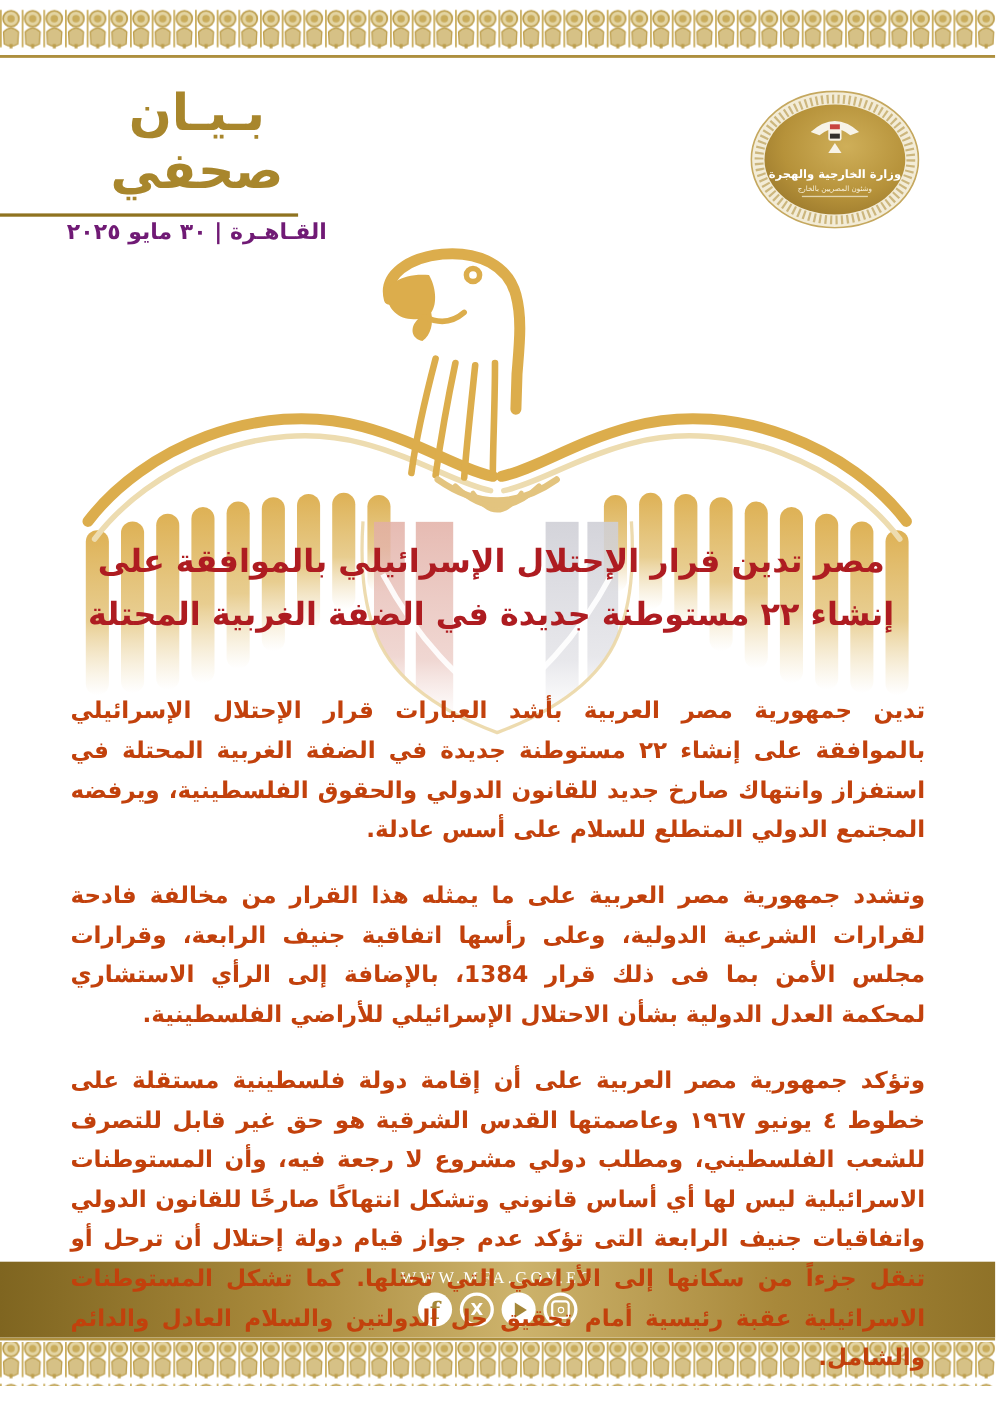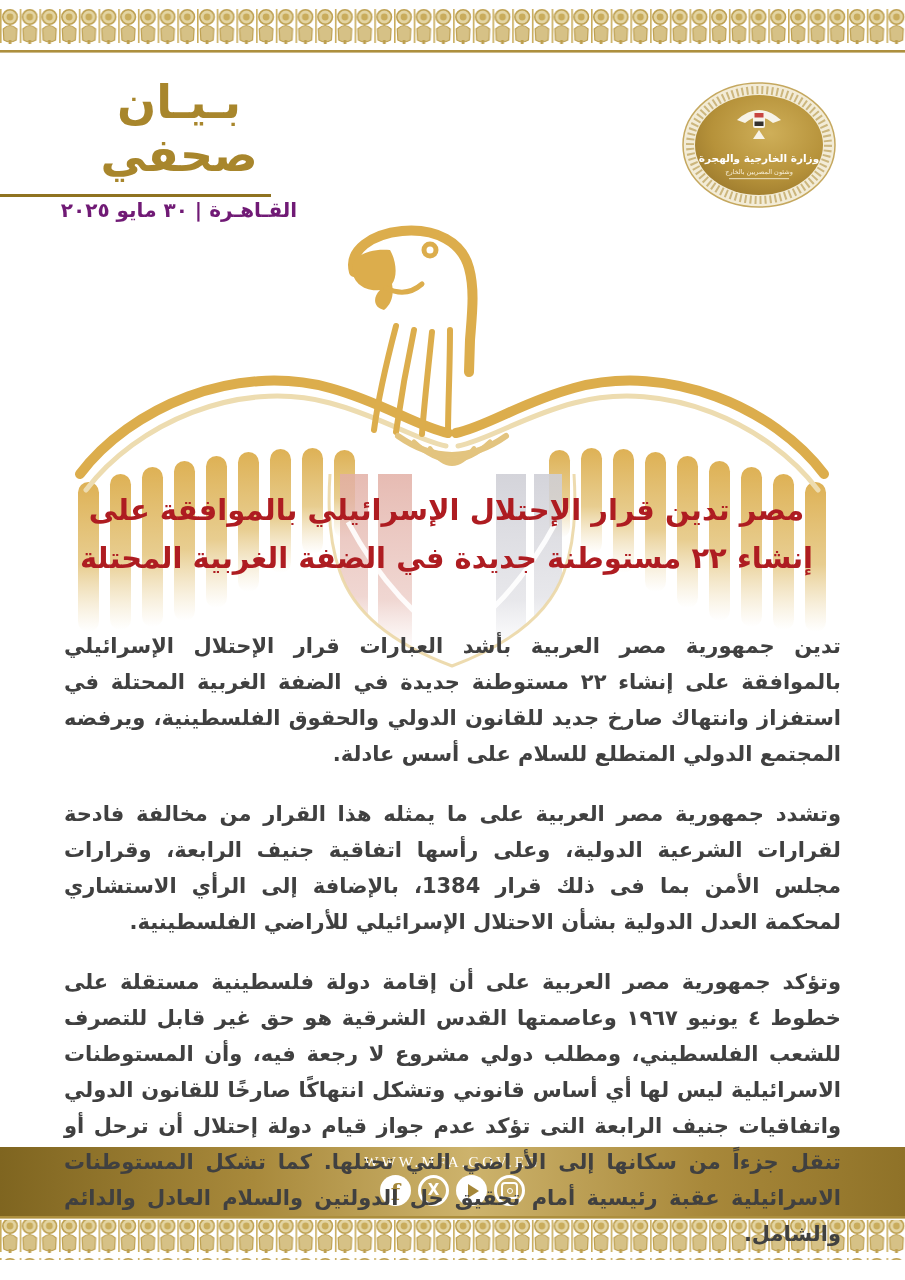--- a/index.html
+++ b/index.html
@@ -14,21 +14,21 @@
   .dateline{margin-top:16px;font-size:20px;font-weight:bold;color:#701a75;}
   .title-underline{position:absolute;top:194px;left:0;width:271px;height:3px;background:#8F7320;}
   .seal{position:absolute;top:82px;left:682px;width:154px;height:126px;}
   
   .watermark{position:absolute;top:222px;left:0;z-index:0;}
   
   .headline{position:absolute;top:486px;left:55px;right:67px;z-index:2;margin:0;
             text-align:center;font-size:29px;font-weight:bold;color:#AE1C21;line-height:48px;}
   
   .bodytext{position:absolute;top:628px;right:64px;left:64px;z-index:2;}
-  .bodytext p{margin:0 0 24px 0;font-size:21px;font-weight:bold;color:#404040;
+  .bodytext p{margin:0 0 24px 0;font-size:21px;font-weight:bold;color:#c2410c;
               line-height:36px;text-align:justify;}
   
   .footer-band{position:absolute;top:1147px;left:0;width:905px;height:69px;
                background:linear-gradient(90deg,#7F6520 0%,#A8893B 28%,#CDB36C 52%,#A8883A 78%,#8F7228 100%);
                display:flex;flex-direction:column;align-items:center;}
   .website{margin-top:7px;font-family:"Liberation Serif",serif;font-size:15px;color:#ffffff;
            letter-spacing:3px;direction:ltr;}
   .icons{margin-top:4px;display:flex;gap:7px;direction:ltr;}
   .ic{width:31px;height:31px;border-radius:50%;display:flex;align-items:center;justify-content:center;box-sizing:border-box;cursor:pointer;}
   .ic.solid{background:#ffffff;color:#A58739;}

